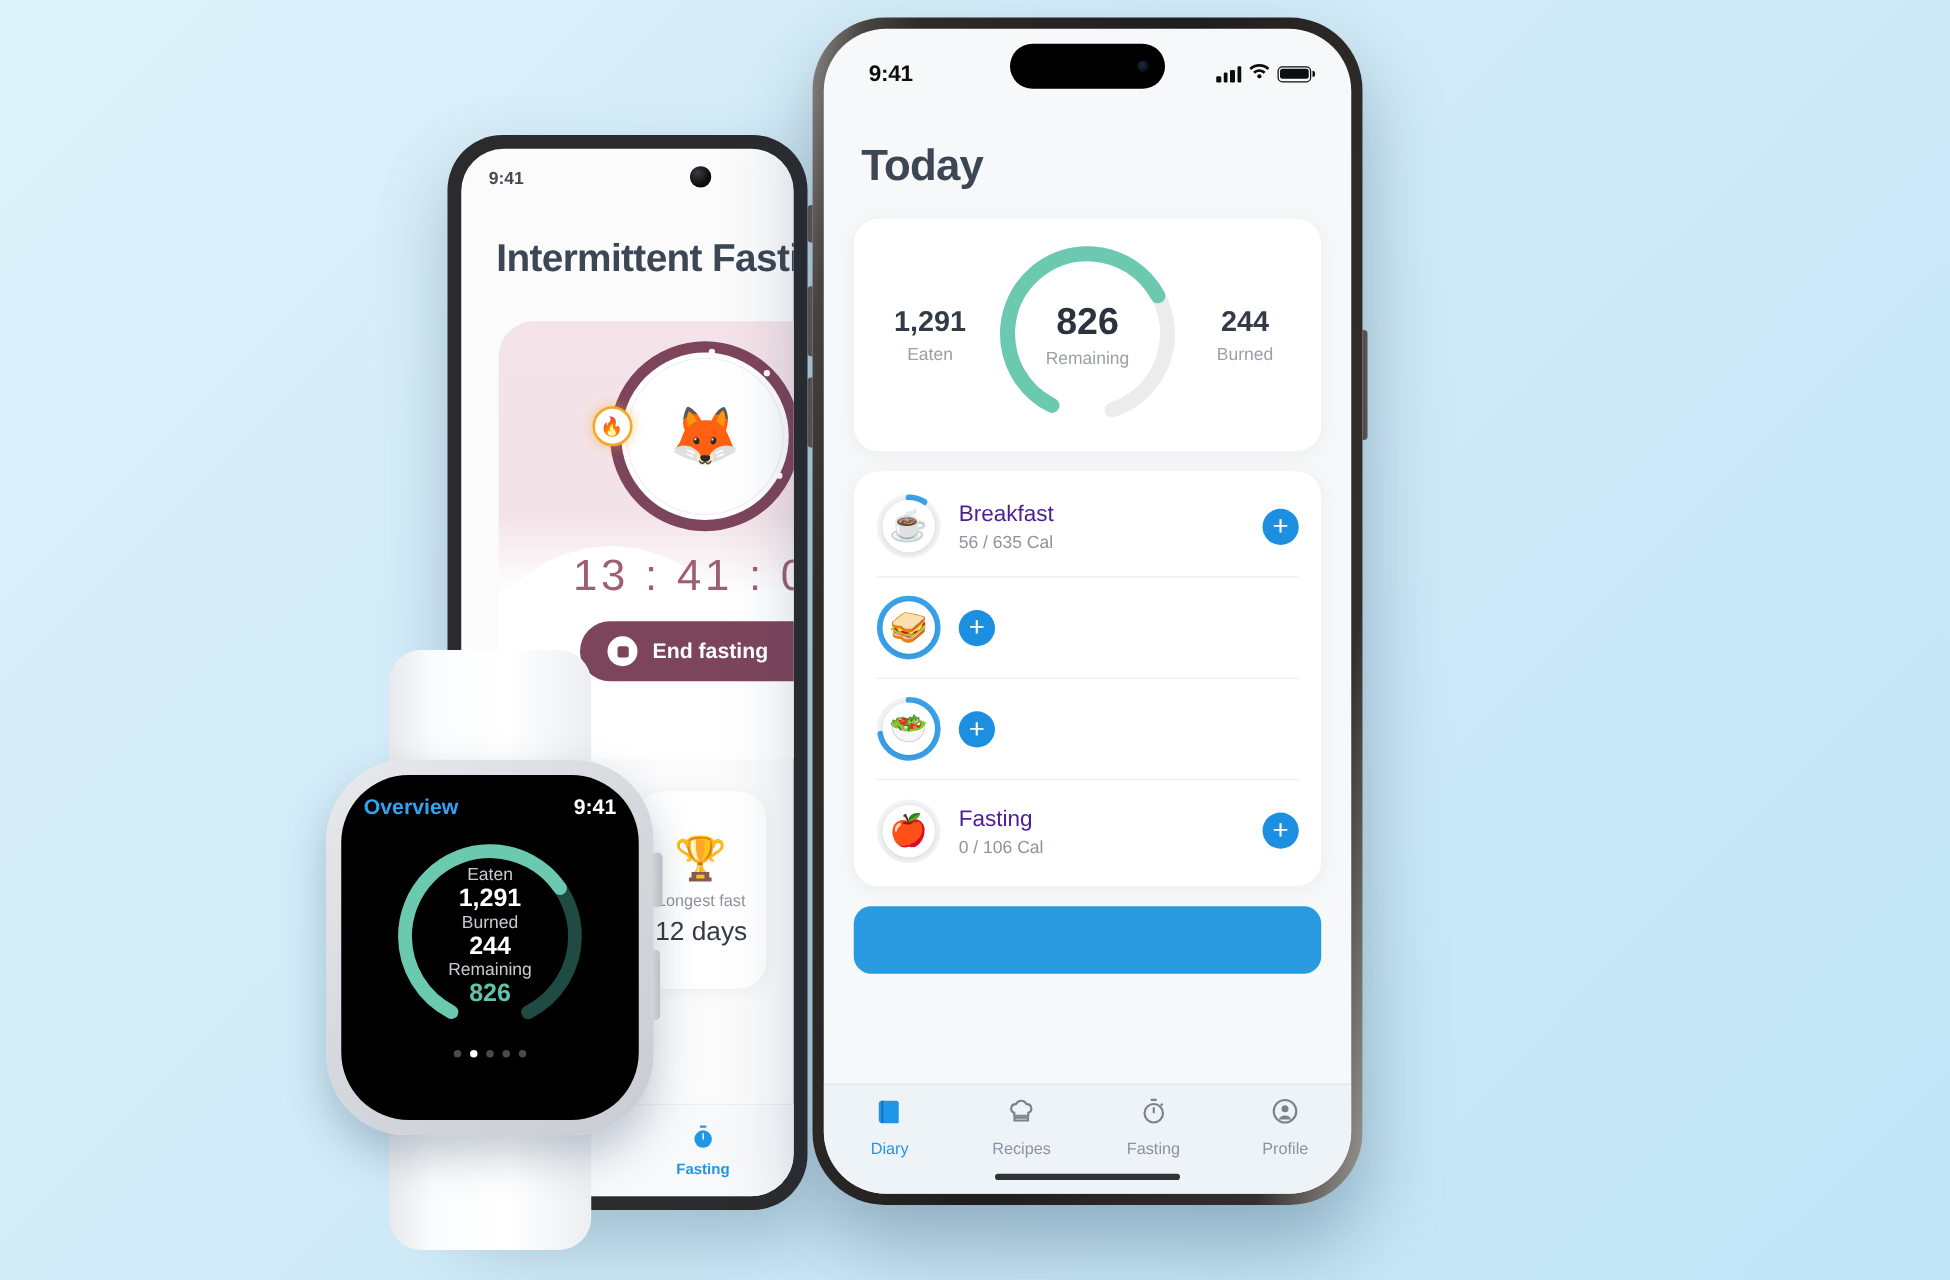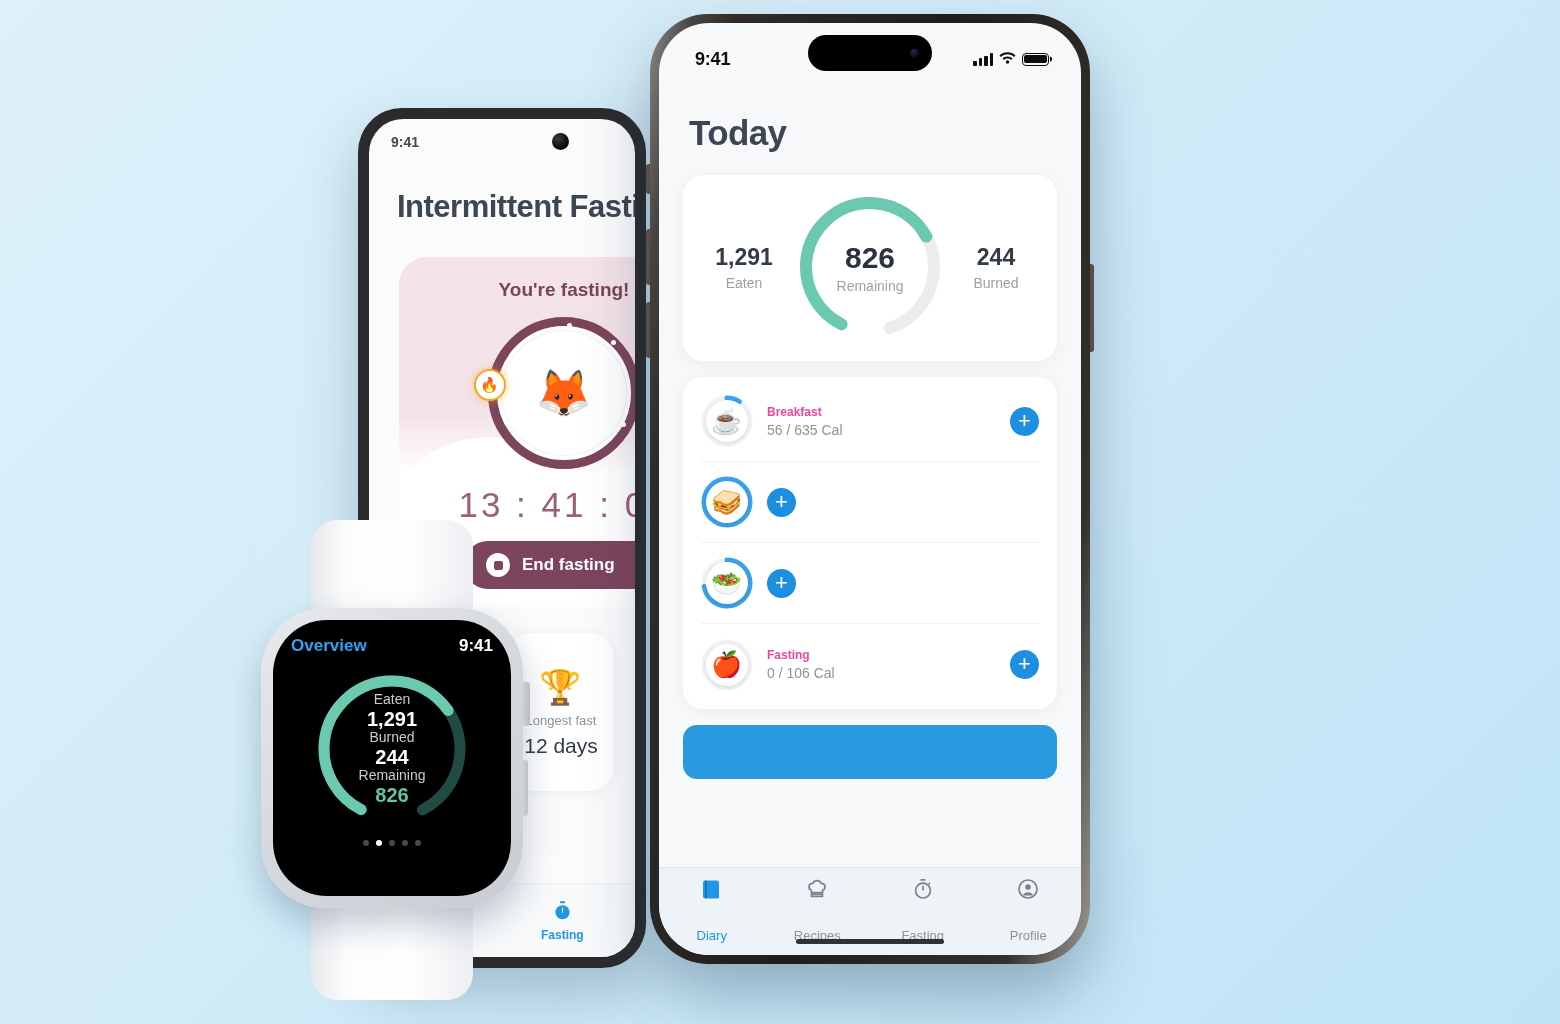--- a/index.html
+++ b/index.html
@@ -268,36 +268,36 @@
     border-bottom: 1px solid #eef0f2;
   }
   .meal:last-child { border-bottom: none; }
   .meal-ico { position: relative; width: 52px; height: 52px; flex: none; }
   .meal-ico .photo {
     position: absolute; inset: 5px; border-radius: 50%;
     background: #fff; display: flex; align-items: center; justify-content: center;
     font-size: 25px; box-shadow: 0 1px 5px rgba(0,0,0,0.13);
   }
   .meal-txt { flex: 1; }
-  .meal-txt .nm { font-size: 12px; font-weight: 700; color: #ec4899; }
+  .meal-txt .nm { font-size: 18px; font-weight: 400; color: #4c1d95; }
   .meal-txt .cal { font-size: 14px; color: #8d939d; margin-top: 3px; }
   .add-btn {
     width: 29px; height: 29px; border-radius: 50%; background: #1d8fe0;
     color: #fff; display: flex; align-items: center; justify-content: center;
     font-size: 22px; font-weight: 400; line-height: 0.85; flex: none;
   }
   .blue-cta {
     margin-top: 16px; height: 54px; border-radius: 14px; background: #2a9ae0;
   }
   .ip-tabbar {
     flex: none; height: 88px; background: #eef3f7;
     border-top: 1px solid #e2e8ee;
     display: flex; align-items: flex-start; padding-top: 9px;
   }
-  .ip-tab { flex: 1; display: flex; flex-direction: column; align-items: center; gap: 23px; }
+  .ip-tab { flex: 1; display: flex; flex-direction: column; align-items: center; gap: 5px; }
   .ip-tab .lbl { font-size: 13px; color: #8c939e; }
   .ip-tab.active .lbl { color: #2196e8; }
   .home-ind {
     position: absolute; bottom: 11px; left: 50%; transform: translateX(-50%);
     width: 148px; height: 5px; border-radius: 3px; background: #2f3338;
   }
 </style>
 </head>
 <body>
 
@@ -305,21 +305,20 @@
   <div id="android-screen">
 
     <div class="and-status">
       <span class="and-time">9:41</span>
       <span class="and-camera"></span>
     </div>
 
     <div class="and-title">Intermittent Fasting</div>
 
     <div class="fast-card">
-      <div class="fast-head">You're fasting!</div>
 
       <div class="fast-ring-wrap">
         <div class="fast-ring">
           <span class="dot" style="left:70px;top:-3.5px"></span>
           <span class="dot" style="left:114px;top:14px"></span>
           <span class="dot" style="left:29px;top:15px"></span>
           <span class="dot" style="left:124px;top:96px"></span>
         </div>
         <div class="fast-inner">🦊</div>
         <div class="flame-badge">🔥</div>

